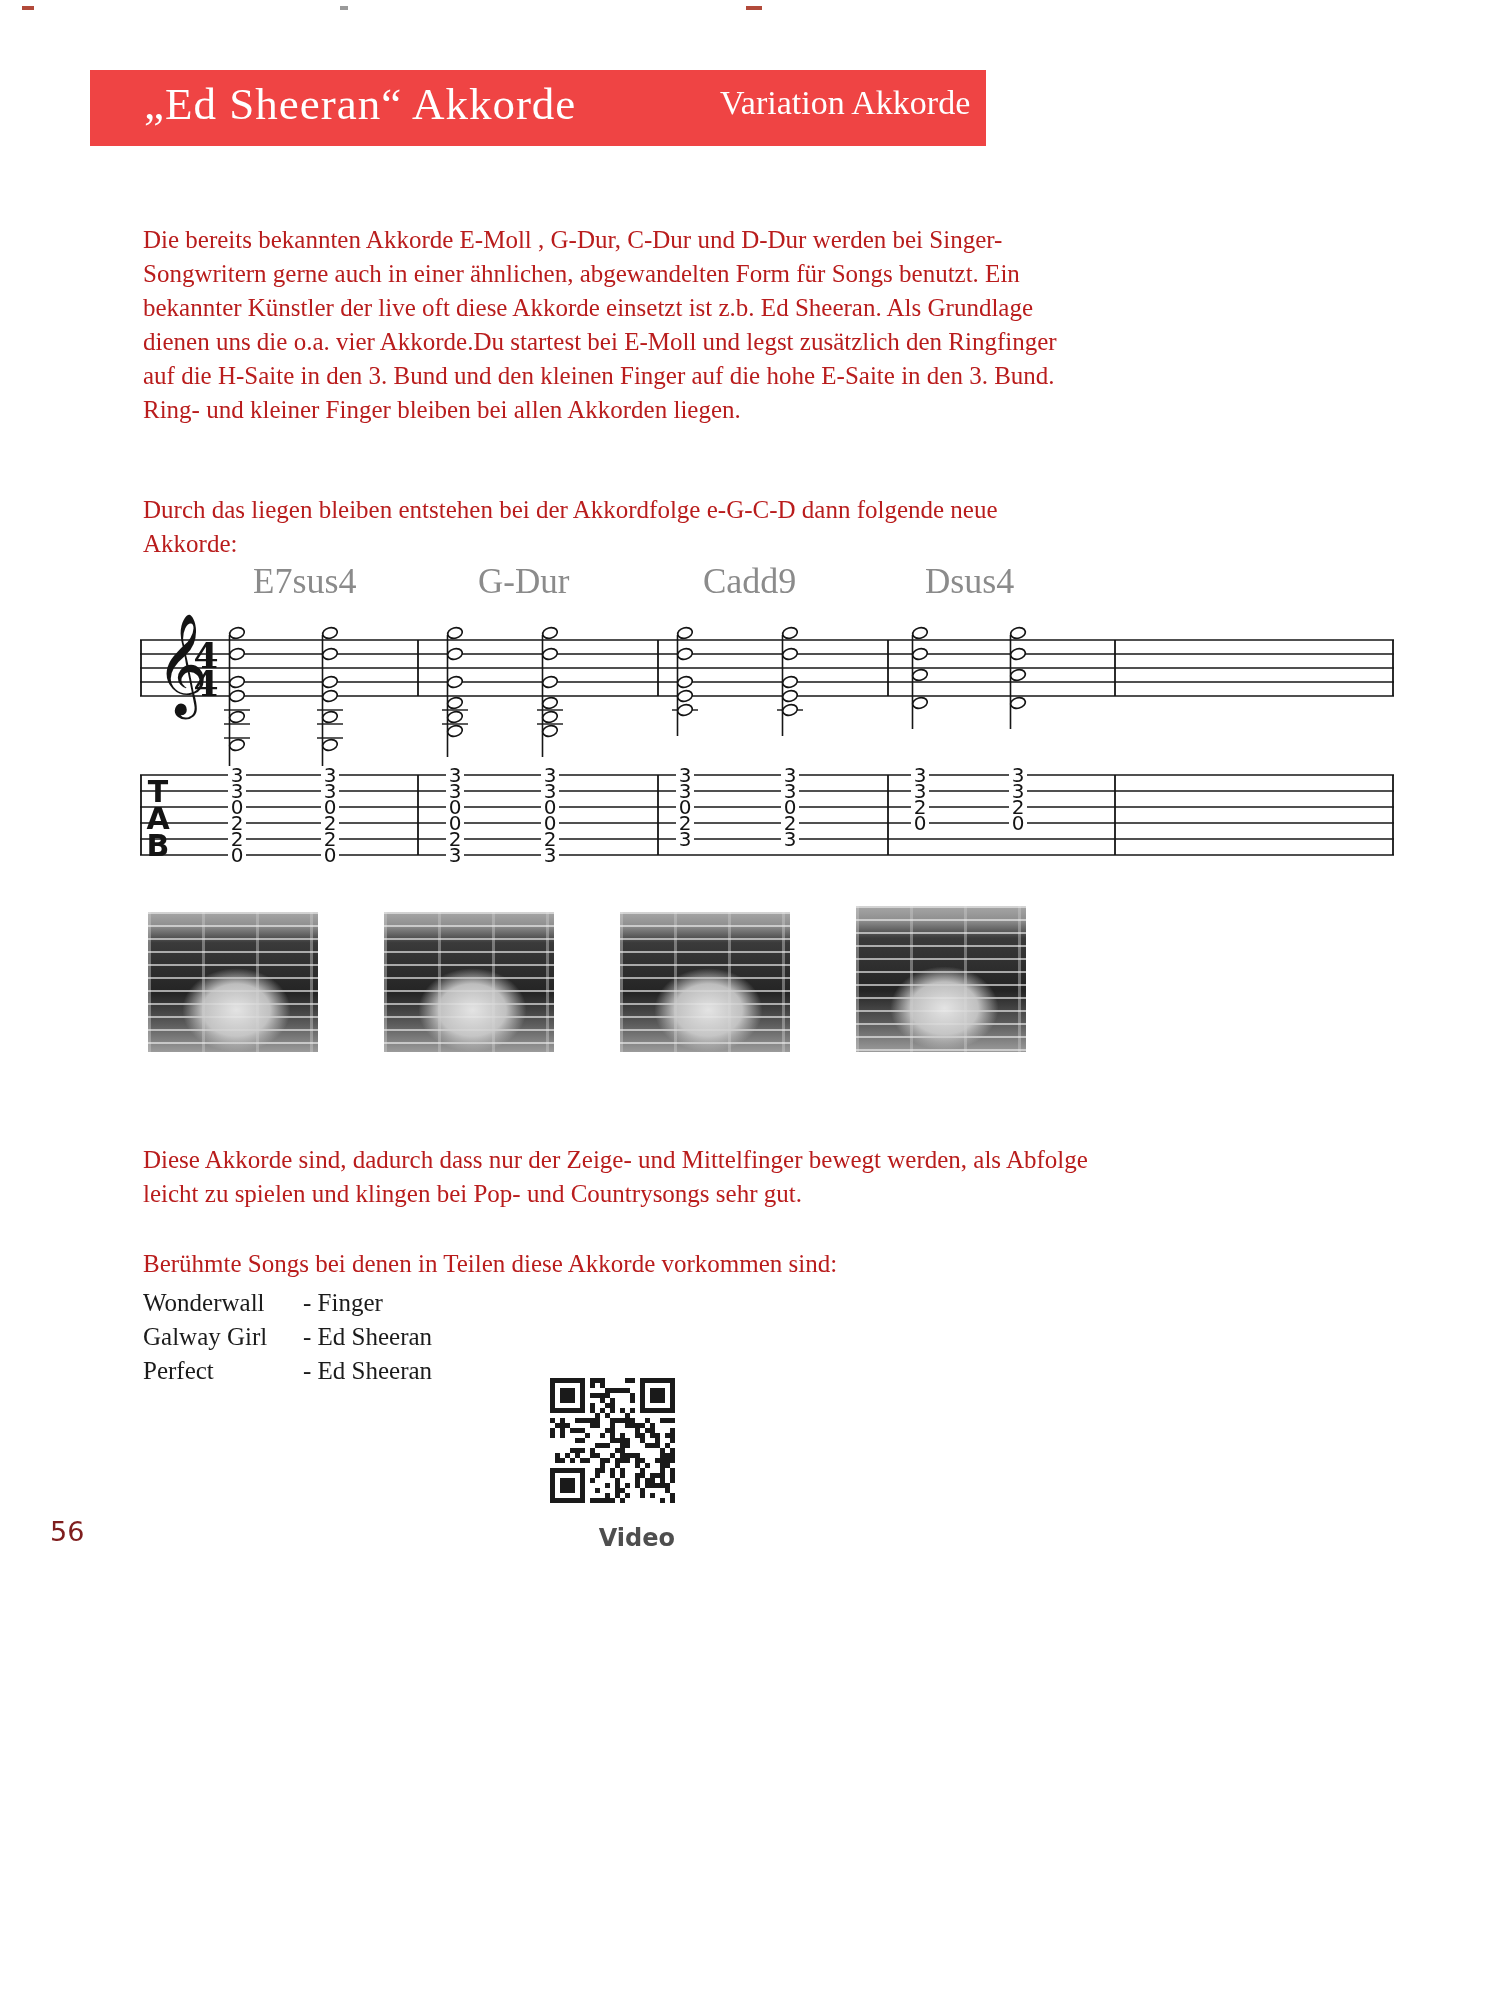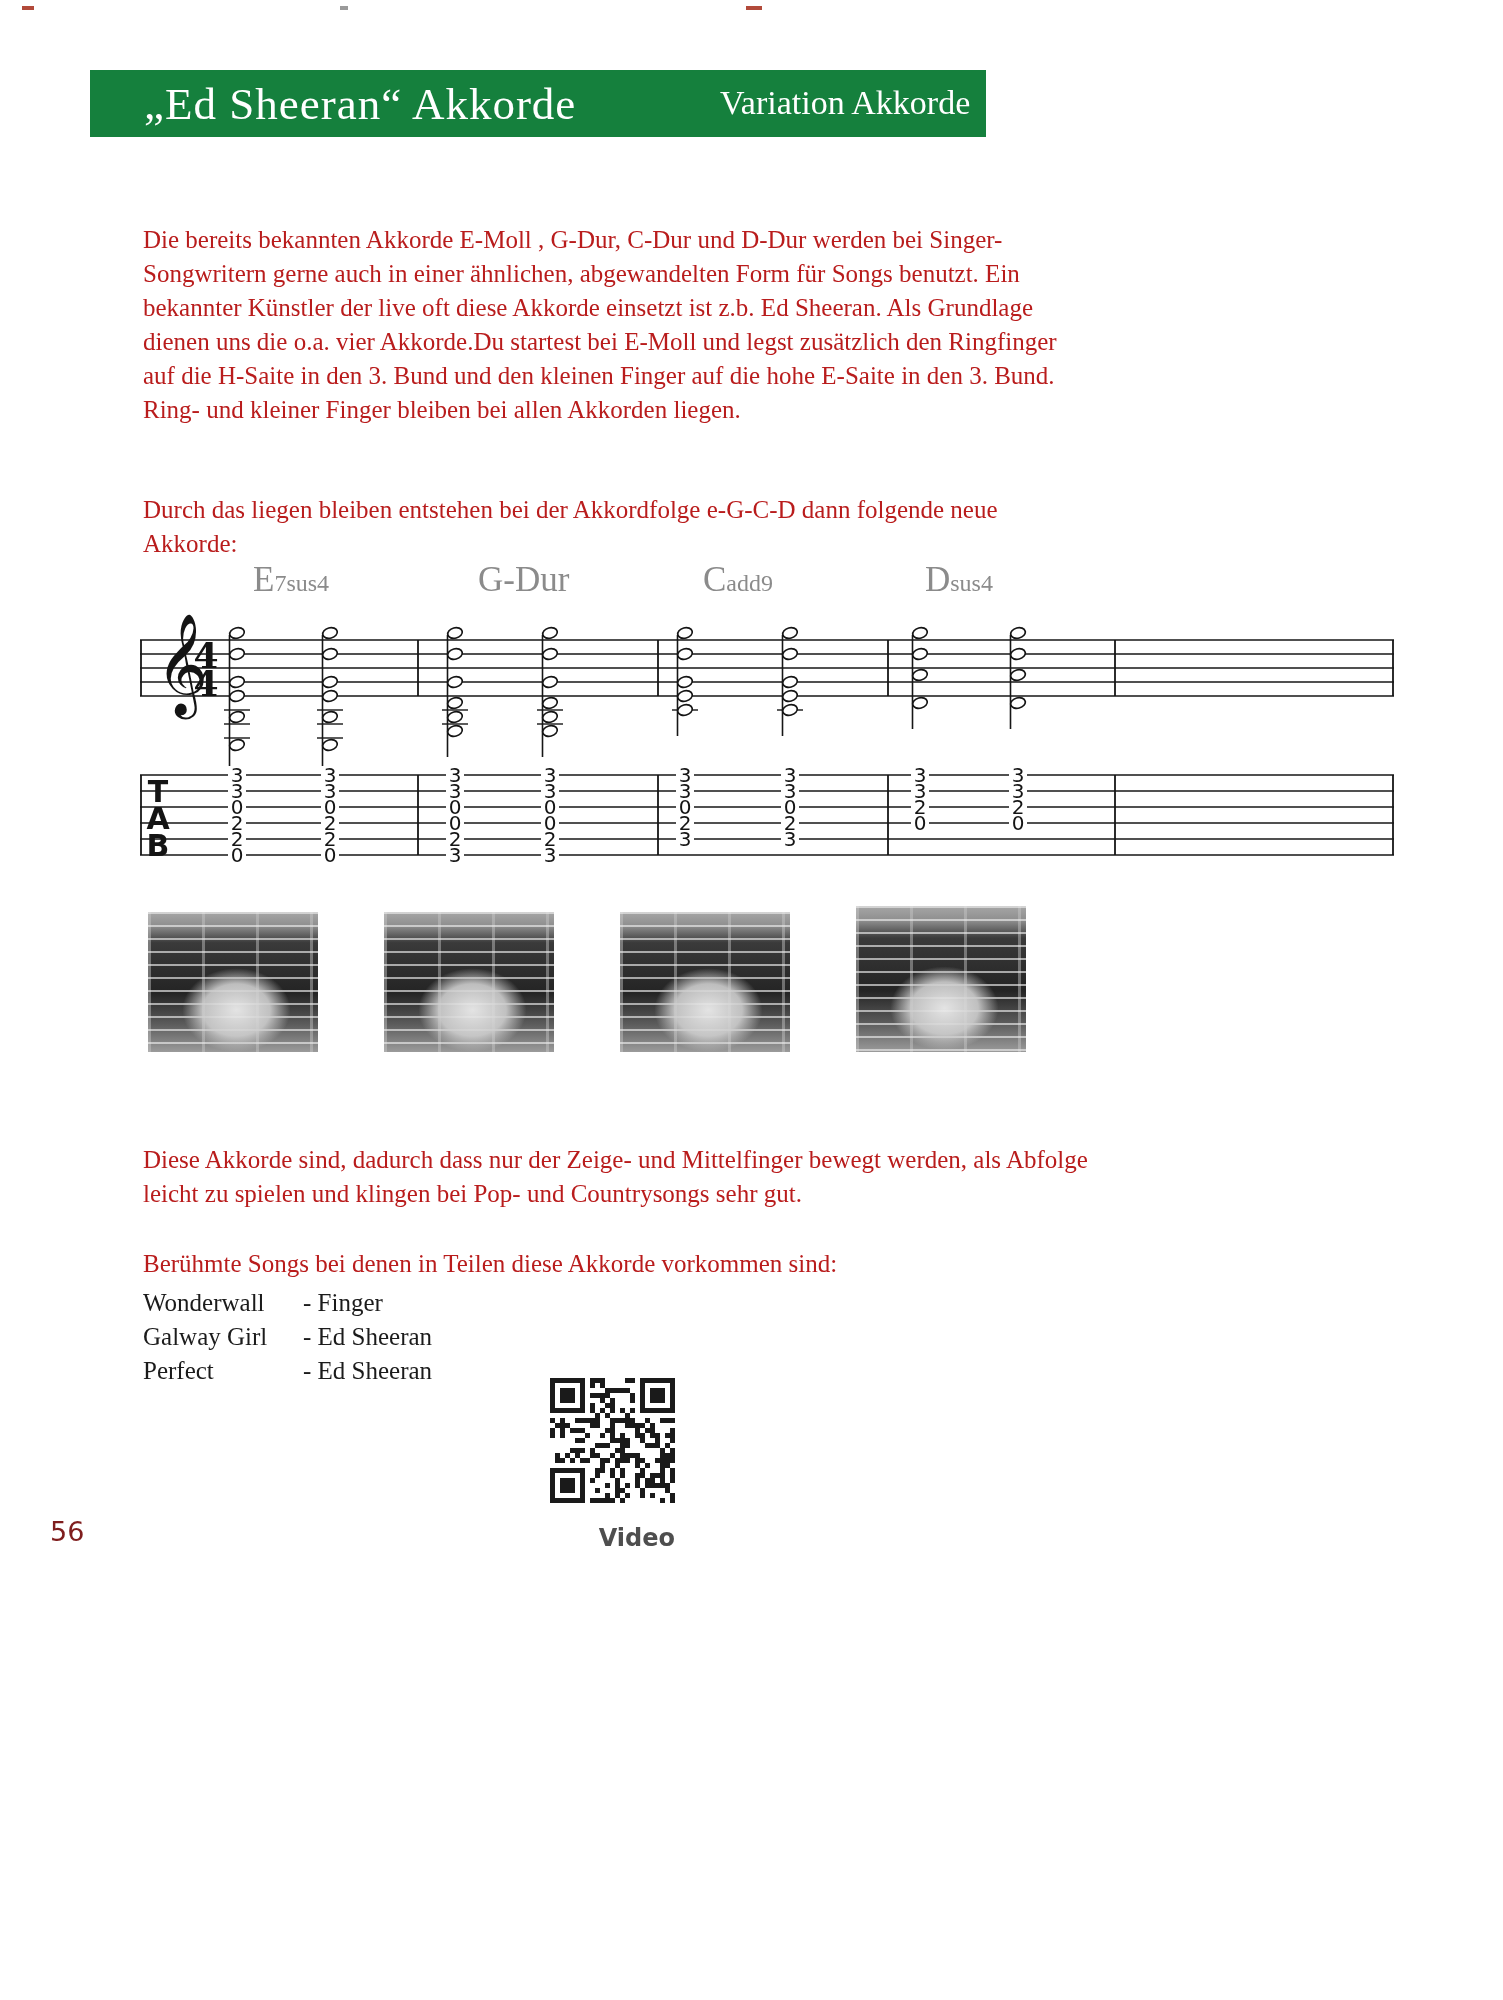--- a/index.html
+++ b/index.html
@@ -4,34 +4,34 @@
 <style>
   html,body{margin:0;padding:0}
   body{
     width:1503px;height:2000px;position:relative;background:#ffffff;
     font-family:"Liberation Serif","DejaVu Serif",serif;color:#1b1b1b;overflow:hidden;
   }
   .abs{position:absolute}
 
   .crop-marks span{position:absolute;top:6px;height:4px}
 
-  .header-bar{left:90px;top:70px;width:896px;height:67px;background:#15803d}
+  .header-bar{left:90px;top:70px;width:896px;height:76px;background:#ef4444}
   .header-title{position:absolute;left:54px;top:8px;font-size:45px;color:#ffffff;letter-spacing:1px;white-space:nowrap}
   .header-subtitle{position:absolute;left:630px;top:14px;font-size:34px;color:#ffffff;white-space:nowrap}
 
   .body-text{font-size:25px;line-height:34px;color:#b91c1c}
   .intro{left:143px;top:198px;width:915px}
   .progression{left:143px;top:468px;width:915px}
   .easy{left:143px;top:1118px;width:995px}
   .famous{left:143px;top:1222px;width:995px}
 
   .chord-labels{left:140px;top:560px;width:1256px;height:48px;color:#8b8b8b}
   .chord-label{position:absolute;top:0;white-space:nowrap}
   .chord-label .main{font-size:35px}
-  .chord-label .suffix{font-size:24px}
+  .chord-label .suffix{font-size:36px}
 
   #notation{left:140px;top:606px}
 
   .photos .photo{
     position:absolute;top:912px;width:170px;height:140px;
     background:
       radial-gradient(ellipse 75px 58px at 52% 70%, rgba(236,236,236,.95) 0%, rgba(206,206,206,.9) 45%, rgba(206,206,206,0) 72%),
       repeating-linear-gradient(180deg, rgba(235,235,235,.65) 0px, rgba(235,235,235,.65) 2px, rgba(0,0,0,0) 2px, rgba(0,0,0,0) 13px),
       repeating-linear-gradient(90deg, rgba(200,200,200,.45) 0px, rgba(200,200,200,.45) 3px, rgba(0,0,0,0) 3px, rgba(0,0,0,0) 54px),
       linear-gradient(180deg,#a6a6a6 0%,#8e8e8e 10%,#3a3a3a 22%,#242424 58%,#5b5b5b 80%,#9b9b9b 100%);

